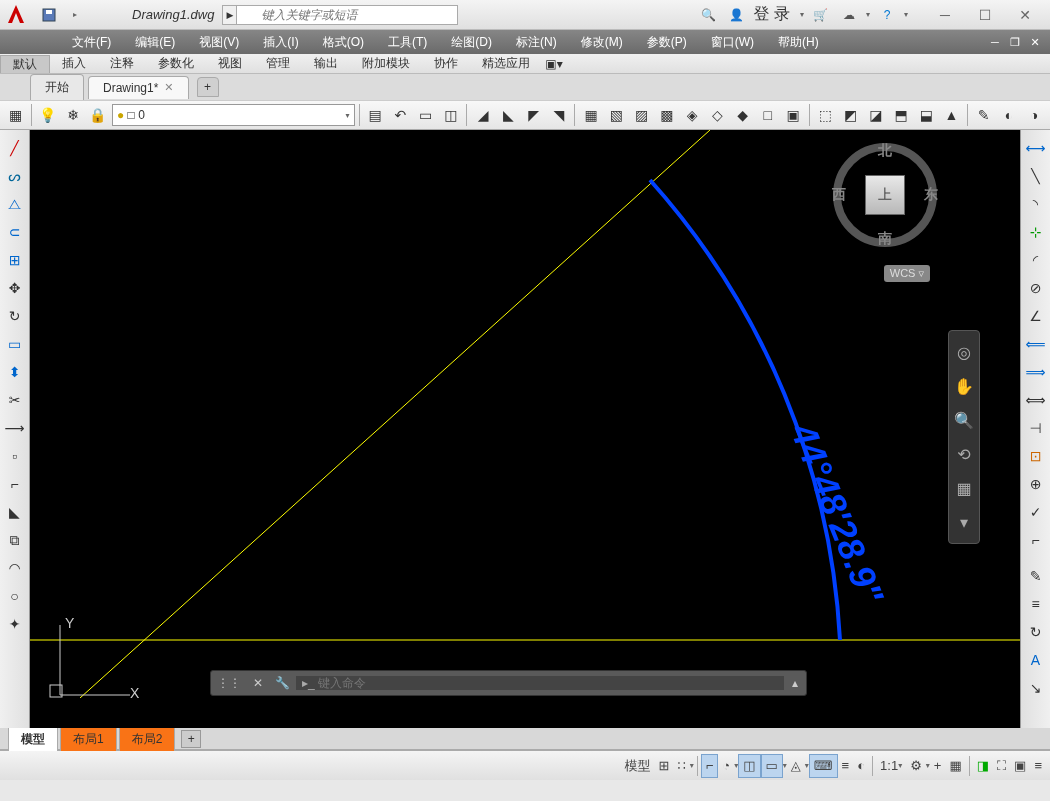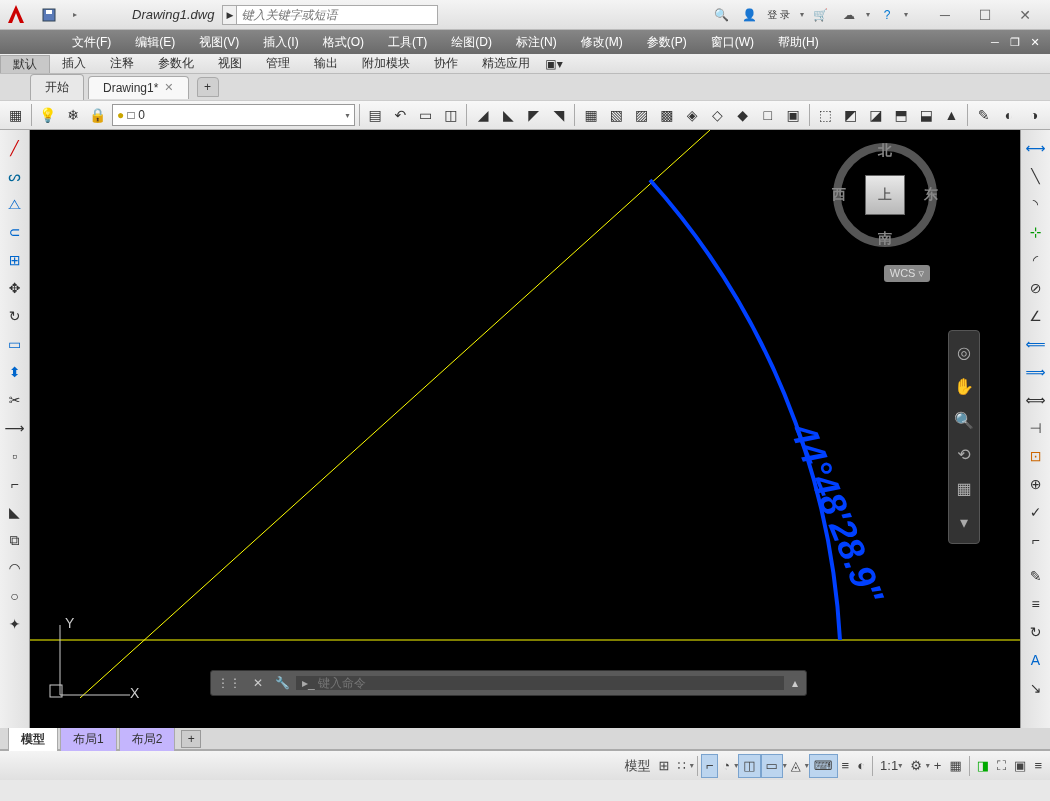--- a/index.html
+++ b/index.html
@@ -5,24 +5,24 @@
 * { margin:0; padding:0; box-sizing:border-box; font-family:"Microsoft YaHei",SimSun,Arial,sans-serif; }
 body { width:1050px; height:801px; background:#e8e8e8; overflow:hidden; font-size:12px; color:#333; }
 .titlebar { height:30px; background:linear-gradient(#f4f4f4,#e0e0e0); display:flex; align-items:center; border-bottom:1px solid #bbb; }
 .logo { width:32px; height:30px; display:flex; align-items:center; justify-content:center; }
 .logo svg { width:24px; height:24px; }
 .qat { display:flex; align-items:center; gap:4px; padding:0 6px; }
 .qat .btn { width:22px; height:22px; display:flex; align-items:center; justify-content:center; cursor:pointer; }
 .title-text { padding-left:40px; font-size:13px; color:#333;font-style:italic; }
 .searchbox { margin-left:8px; display:flex; align-items:center; background:#fff; border:1px solid #aaa; height:20px; }
 .searchbox .play { width:14px; height:18px; display:flex; align-items:center; justify-content:center; background:#f0f0f0; border-right:1px solid #aaa; font-size:9px; }
-.searchbox input { border:none; outline:none; font-style:italic; color:#8b5cf6; padding:0 4px; width:200px; font-size:12px; }
+.searchbox input { border:none; outline:none; font-style:italic; color:#8b5cf6; padding:0 4px; width:200px; font-size:12px;margin-left:20px; }
 .titlebar-right { margin-left:auto; display:flex; align-items:center; gap:6px; padding-right:6px; }
 .titlebar-right .ico { width:22px; height:22px; display:flex; align-items:center; justify-content:center; cursor:pointer; color:#555; }
-.login-text { font-size:10px; color:#333; padding-right:4px; cursor:pointer; }
+.login-text { font-size:16px; color:#333; padding-right:4px; cursor:pointer; }
 .win-controls { display:flex; gap:2px; margin-left:12px; }
 .win-controls .wc { width:38px; height:22px; display:flex; align-items:center; justify-content:center; cursor:pointer; color:#666; font-size:14px; }
 .menubar { height:24px; background:linear-gradient(#868686,#6a6a6a); display:flex; align-items:center; padding-left:60px; color:#fff; font-size:12px; position:relative; }
 .menubar .mi { padding:0 12px; height:100%; display:flex; align-items:center; cursor:pointer; }
 .menubar .doc-ctrl { margin-left:auto; display:flex; gap:2px; padding-right:6px; }
 .menubar .doc-ctrl .dc { width:18px; height:16px; display:flex; align-items:center; justify-content:center; cursor:pointer; font-size:11px; color:#fff; }
 .ribbon-tabs { height:20px; background:linear-gradient(#f0f0f0,#e0e0e0); display:flex; align-items:center; border-bottom:1px solid #bbb; }
 .ribbon-tabs .rt { padding:0 12px; display:flex; align-items:center; cursor:pointer; color:#333; font-size:12px; }
 .ribbon-tabs .rt.active { background:#c8c8c8; border:1px solid #aaa; border-bottom:none; }
 .ribbon-tabs .rt-ico { width:24px; display:flex; align-items:center; justify-content:center; }
@@ -54,21 +54,21 @@
 .viewcube-wrap .cube { position:absolute; left:35px; top:35px; width:40px; height:40px; background:linear-gradient(#e8e8e8,#b8b8b8); border:1px solid #666; display:flex; align-items:center; justify-content:center; font-size:14px; color:#444; cursor:pointer; }
 .wcs-badge { position:absolute; right:90px; top:135px; background:#888; border-radius:3px; padding:2px 6px; color:#ddd; font-size:11px; cursor:pointer; }
 .navbar-right { position:absolute; right:40px; top:200px; width:32px; background:rgba(60,60,60,0.85); border:1px solid #555; border-radius:4px; display:flex; flex-direction:column; padding:4px 0; }
 .navbar-right .nb { width:28px; height:30px; margin:2px auto; display:flex; align-items:center; justify-content:center; color:#aaa; cursor:pointer; font-size:16px; }
 .cmdline { position:absolute; left:180px; bottom:2px; height:26px; display:flex; align-items:center; background:#5a5a5a; border:1px solid #333; border-radius:3px; }
 .cmdline .cmd-btn { padding:0 6px; color:#ccc; font-size:12px; cursor:pointer; height:100%; display:flex; align-items:center; }
 .cmdline .cmd-input-wrap { background:#444; flex:1; display:flex; align-items:center; padding:0 6px; }
 .cmdline input { background:transparent; border:none; outline:none; color:#ccc; width:460px; font-size:12px; }
 .cmdline .cmd-arrow { padding:0 8px; color:#ccc; cursor:pointer; }
 .layout-tabs { height:22px; background:#d8d8d8; display:flex; align-items:center; padding-left:8px; gap:2px; border-bottom:1px solid #aaa; }
-.layout-tabs .lt { padding:3px 12px; background:#c4b5fd; border:1px solid #aaa; border-bottom:none; cursor:pointer; font-size:12px; }
+.layout-tabs .lt { padding:3px 12px; background:#f97316; border:1px solid #aaa; border-bottom:none; cursor:pointer; font-size:12px; }
 .layout-tabs .lt.active { background:#fff; font-weight:bold; }
 .layout-tabs .lt-plus { width:20px; height:18px; background:#ccc; border:1px solid #999; display:flex; align-items:center; justify-content:center; cursor:pointer; margin-left:4px; }
 .statusbar { height:30px; background:linear-gradient(#f4f4f4,#e0e0e0); display:flex; align-items:center; padding:0 4px; border-top:1px solid #aaa; }
 .statusbar .spacer { flex:1; }
 .statusbar .sb { padding:0 4px; height:24px; display:flex; align-items:center; cursor:pointer; color:#444; font-size:13px; }
 .statusbar .sb.active { background:#bcd5ef; border:1px solid #7aa3ce; }
 .statusbar .sep { width:1px; height:20px; background:#aaa; margin:0 3px; }
 .drop-tri { font-size:8px; color:#666; }
 </style>
 </head>

